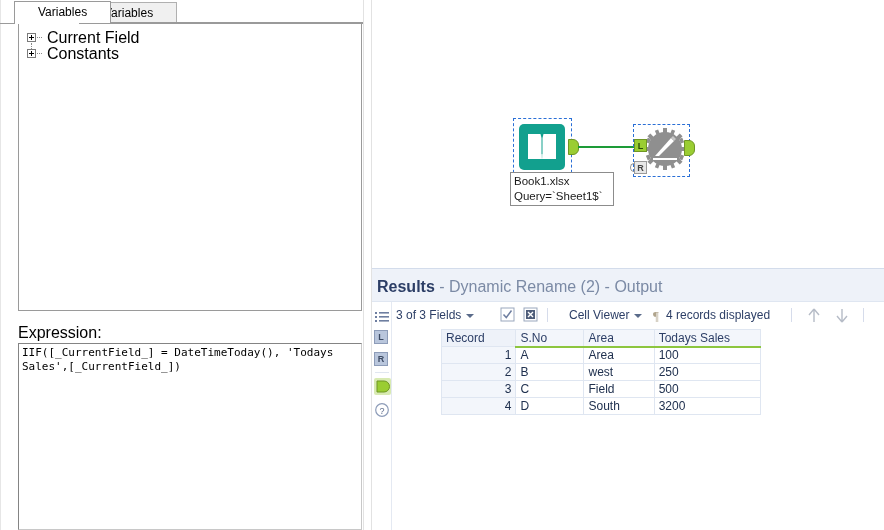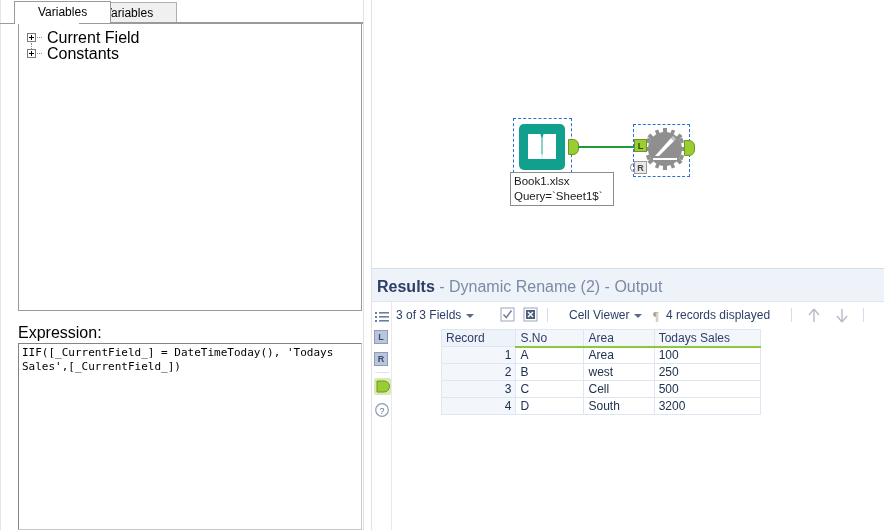--- a/index.html
+++ b/index.html
@@ -554,21 +554,21 @@
         </tr>
         <tr>
           <td class="cell-record">2</td>
           <td>B</td>
           <td>west</td>
           <td>250</td>
         </tr>
         <tr>
           <td class="cell-record">3</td>
           <td>C</td>
-          <td>Cell</td>
+          <td>Field</td>
           <td>500</td>
         </tr>
         <tr>
           <td class="cell-record">4</td>
           <td>D</td>
           <td>South</td>
           <td>3200</td>
         </tr>
       </tbody>
     </table>

